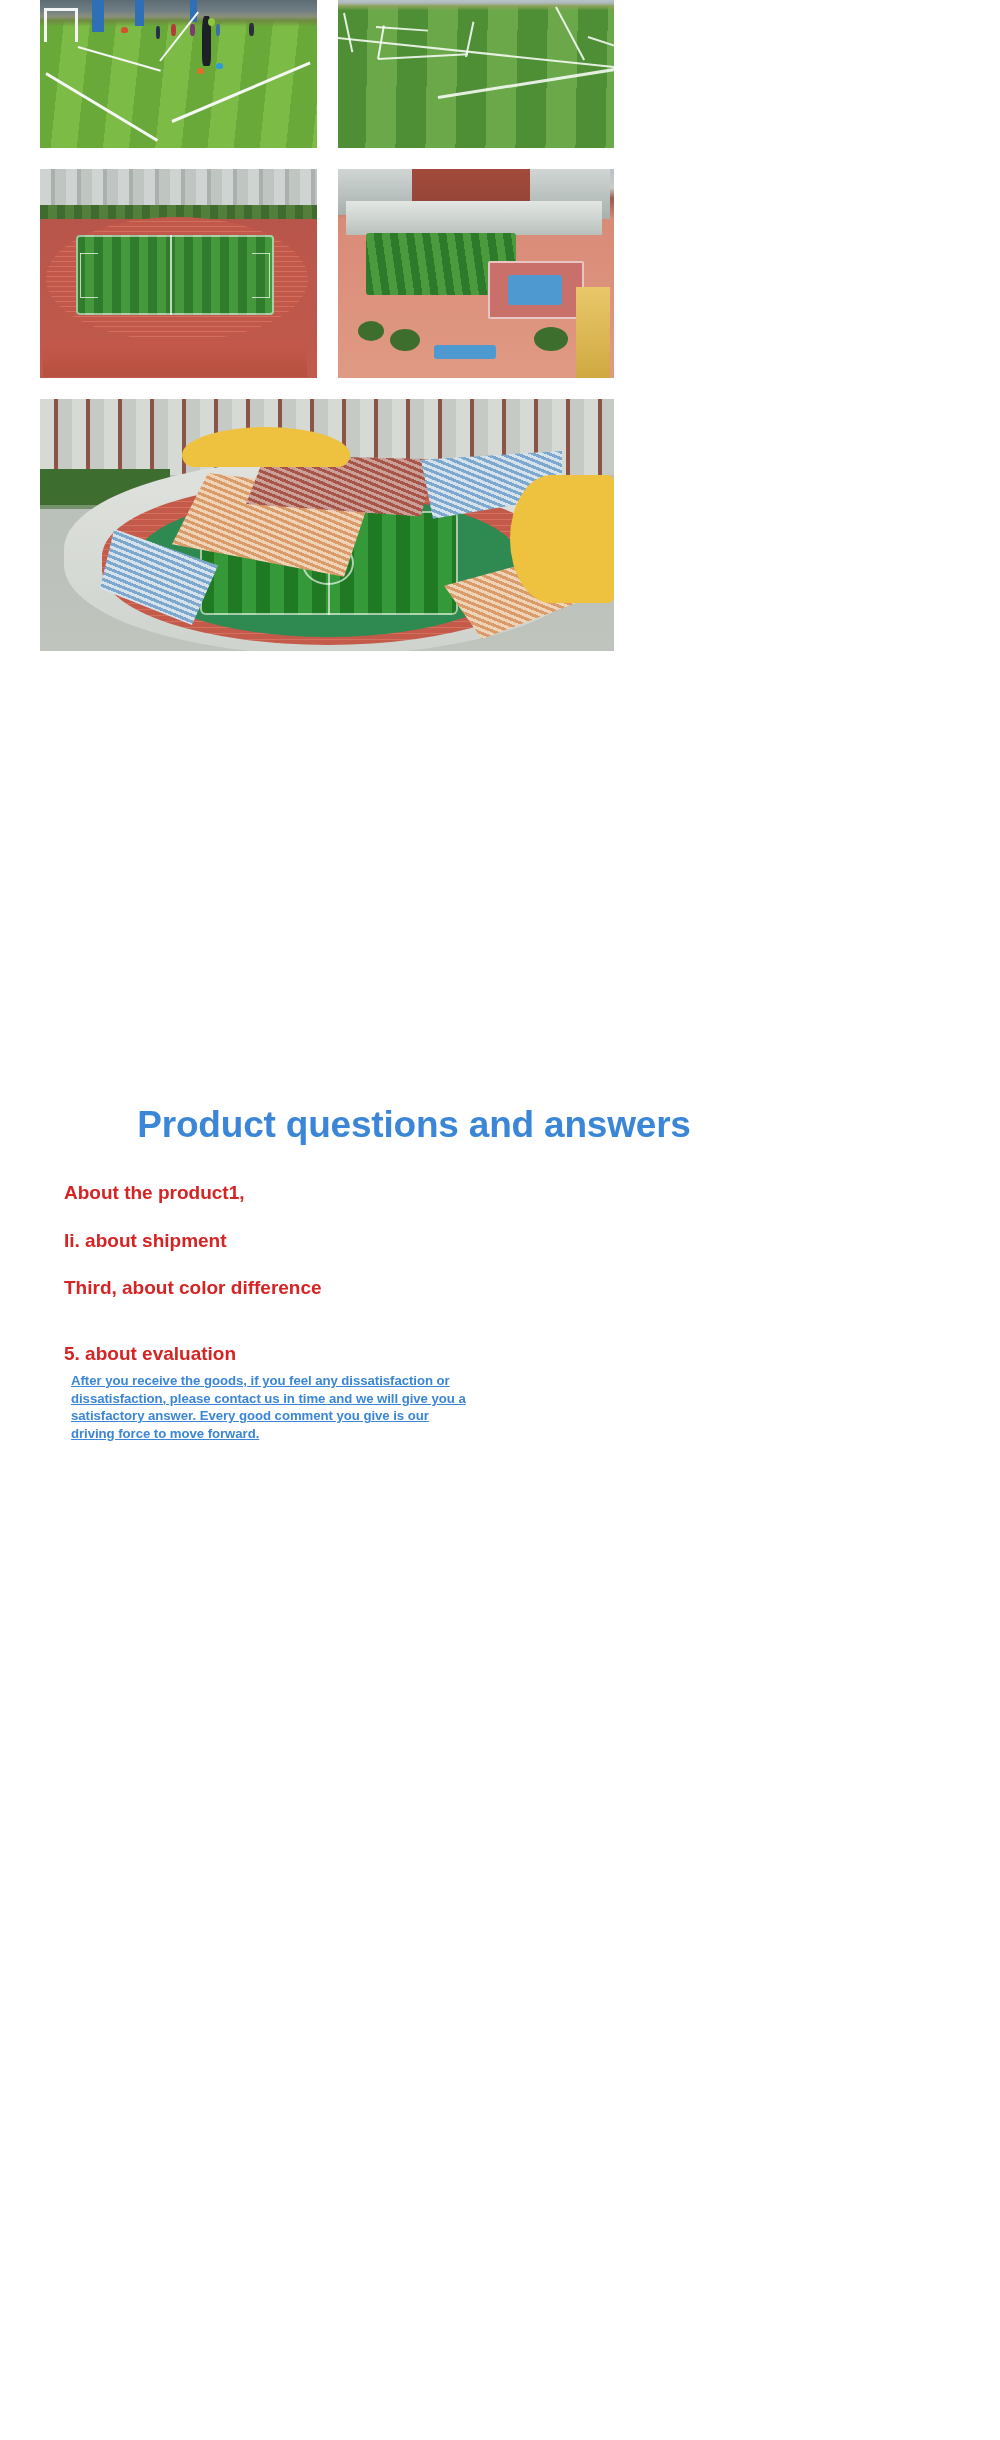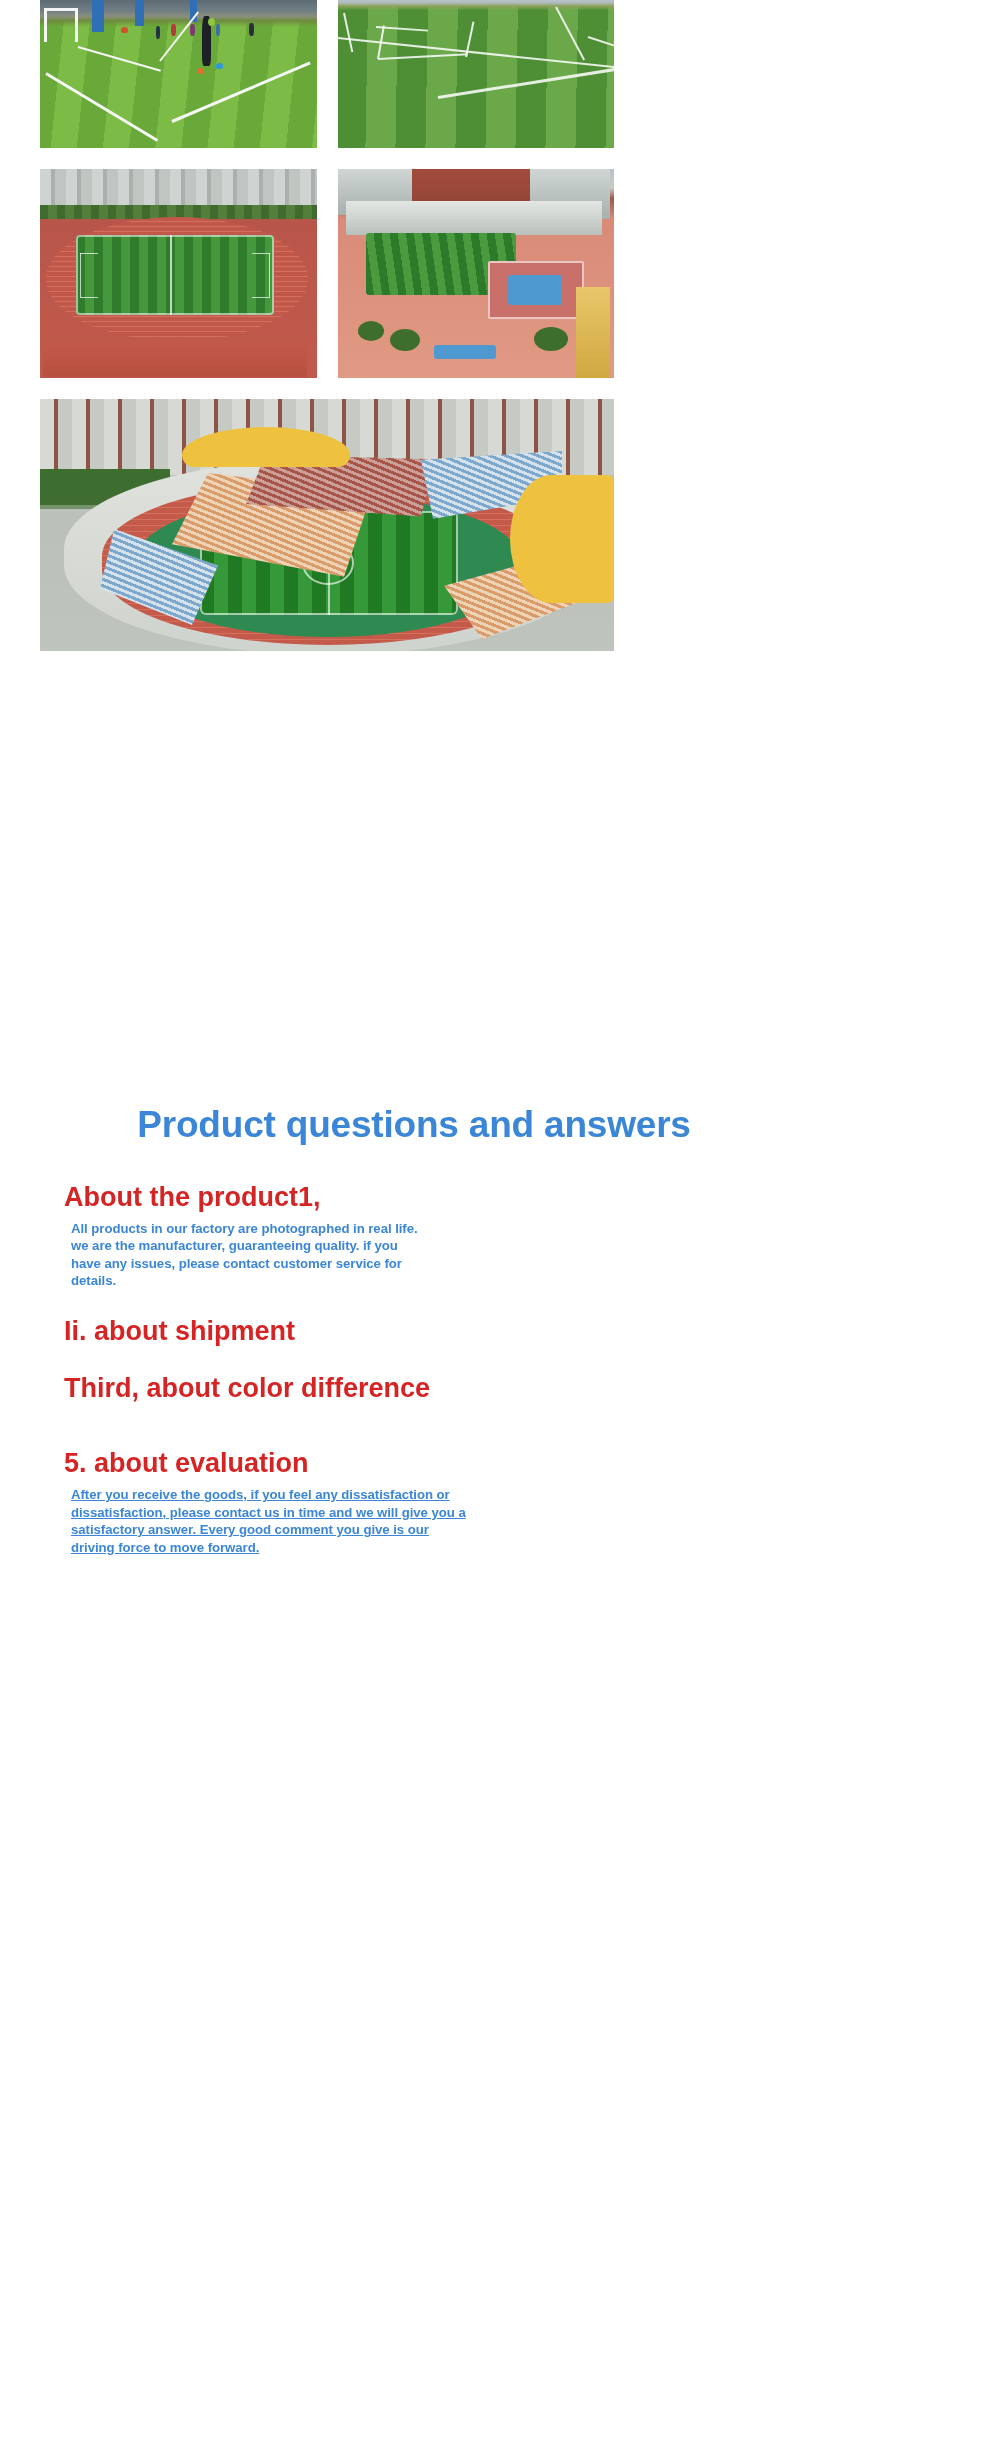--- a/index.html
+++ b/index.html
@@ -117,21 +117,21 @@
     font-weight: bold;
     text-align: center;
     letter-spacing: -0.2px;
     margin: 0 0 36px 0;
     line-height: 1.1;
   }
   .qa-sec { margin: 0 0 26px 0; }
   .qa-h {
     color: #d62323;
     font-weight: bold;
-    font-size: 27px;
+    font-size: 19px;
     margin: 0 0 7px 64px;
     line-height: 1.15;
   }
   .qa-p {
     color: #3b86d6;
     font-weight: bold;
     font-size: 13.2px;
     line-height: 1.33;
     margin: 0 400px 0 71px;
     letter-spacing: -0.05px;
@@ -246,21 +246,20 @@
   </div>
 
 </div>
 
 <div id="qa">
 
   <h1 class="qa-title">Product questions and answers</h1>
 
   <div class="qa-sec s1">
     <h2 class="qa-h">About the product1,</h2>
-    <p class="qa-p">All products in our factory are photographed in real life. we are the manufacturer, guaranteeing quality. if you have any issues, please contact customer service for details.</p>
   </div>
 
   <div class="qa-sec s2">
     <h2 class="qa-h">Ii. about shipment</h2>
   </div>
 
   <div class="qa-sec s3">
     <h2 class="qa-h">Third, about color difference</h2>
   </div>
 

